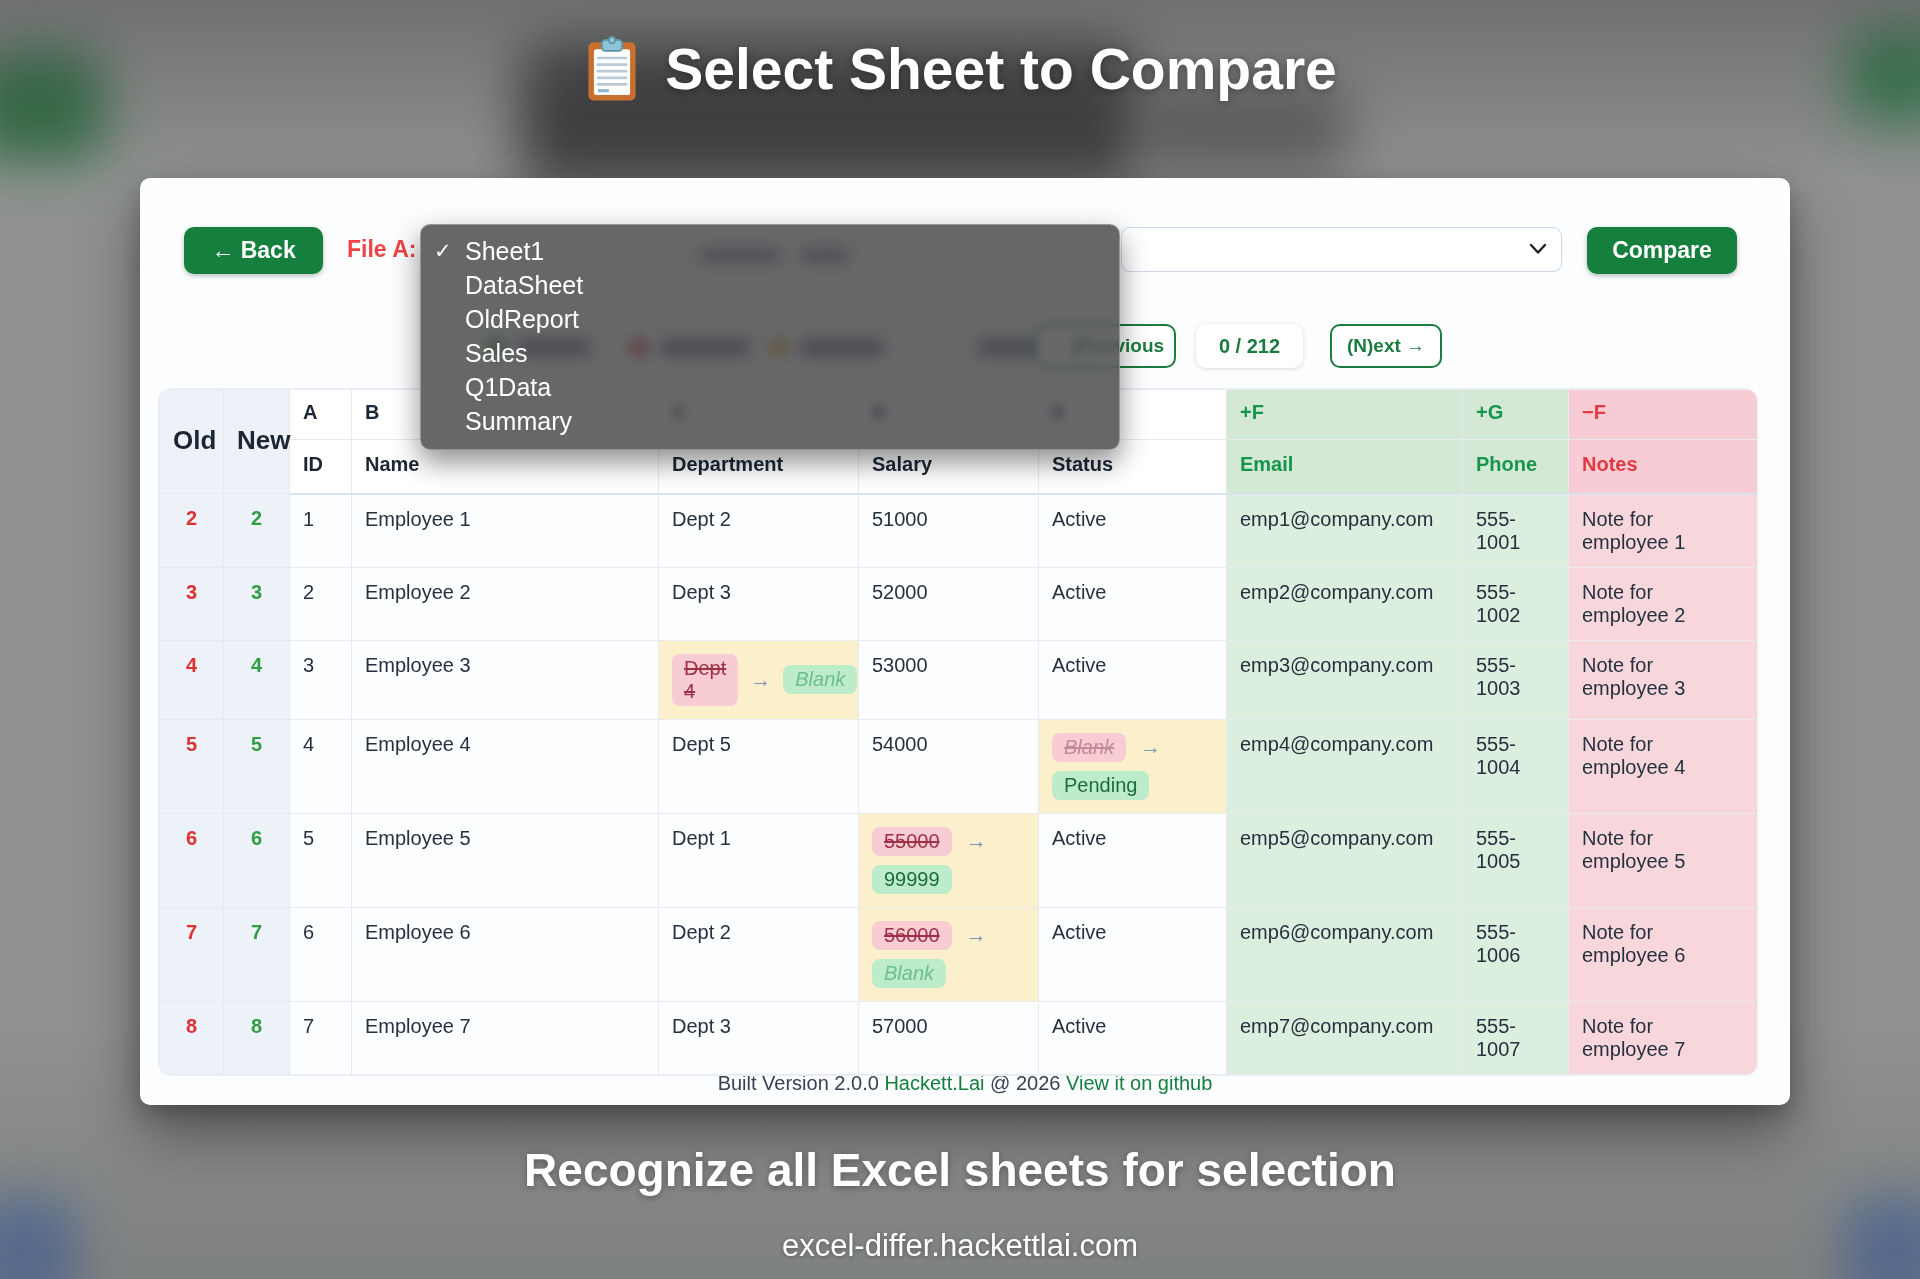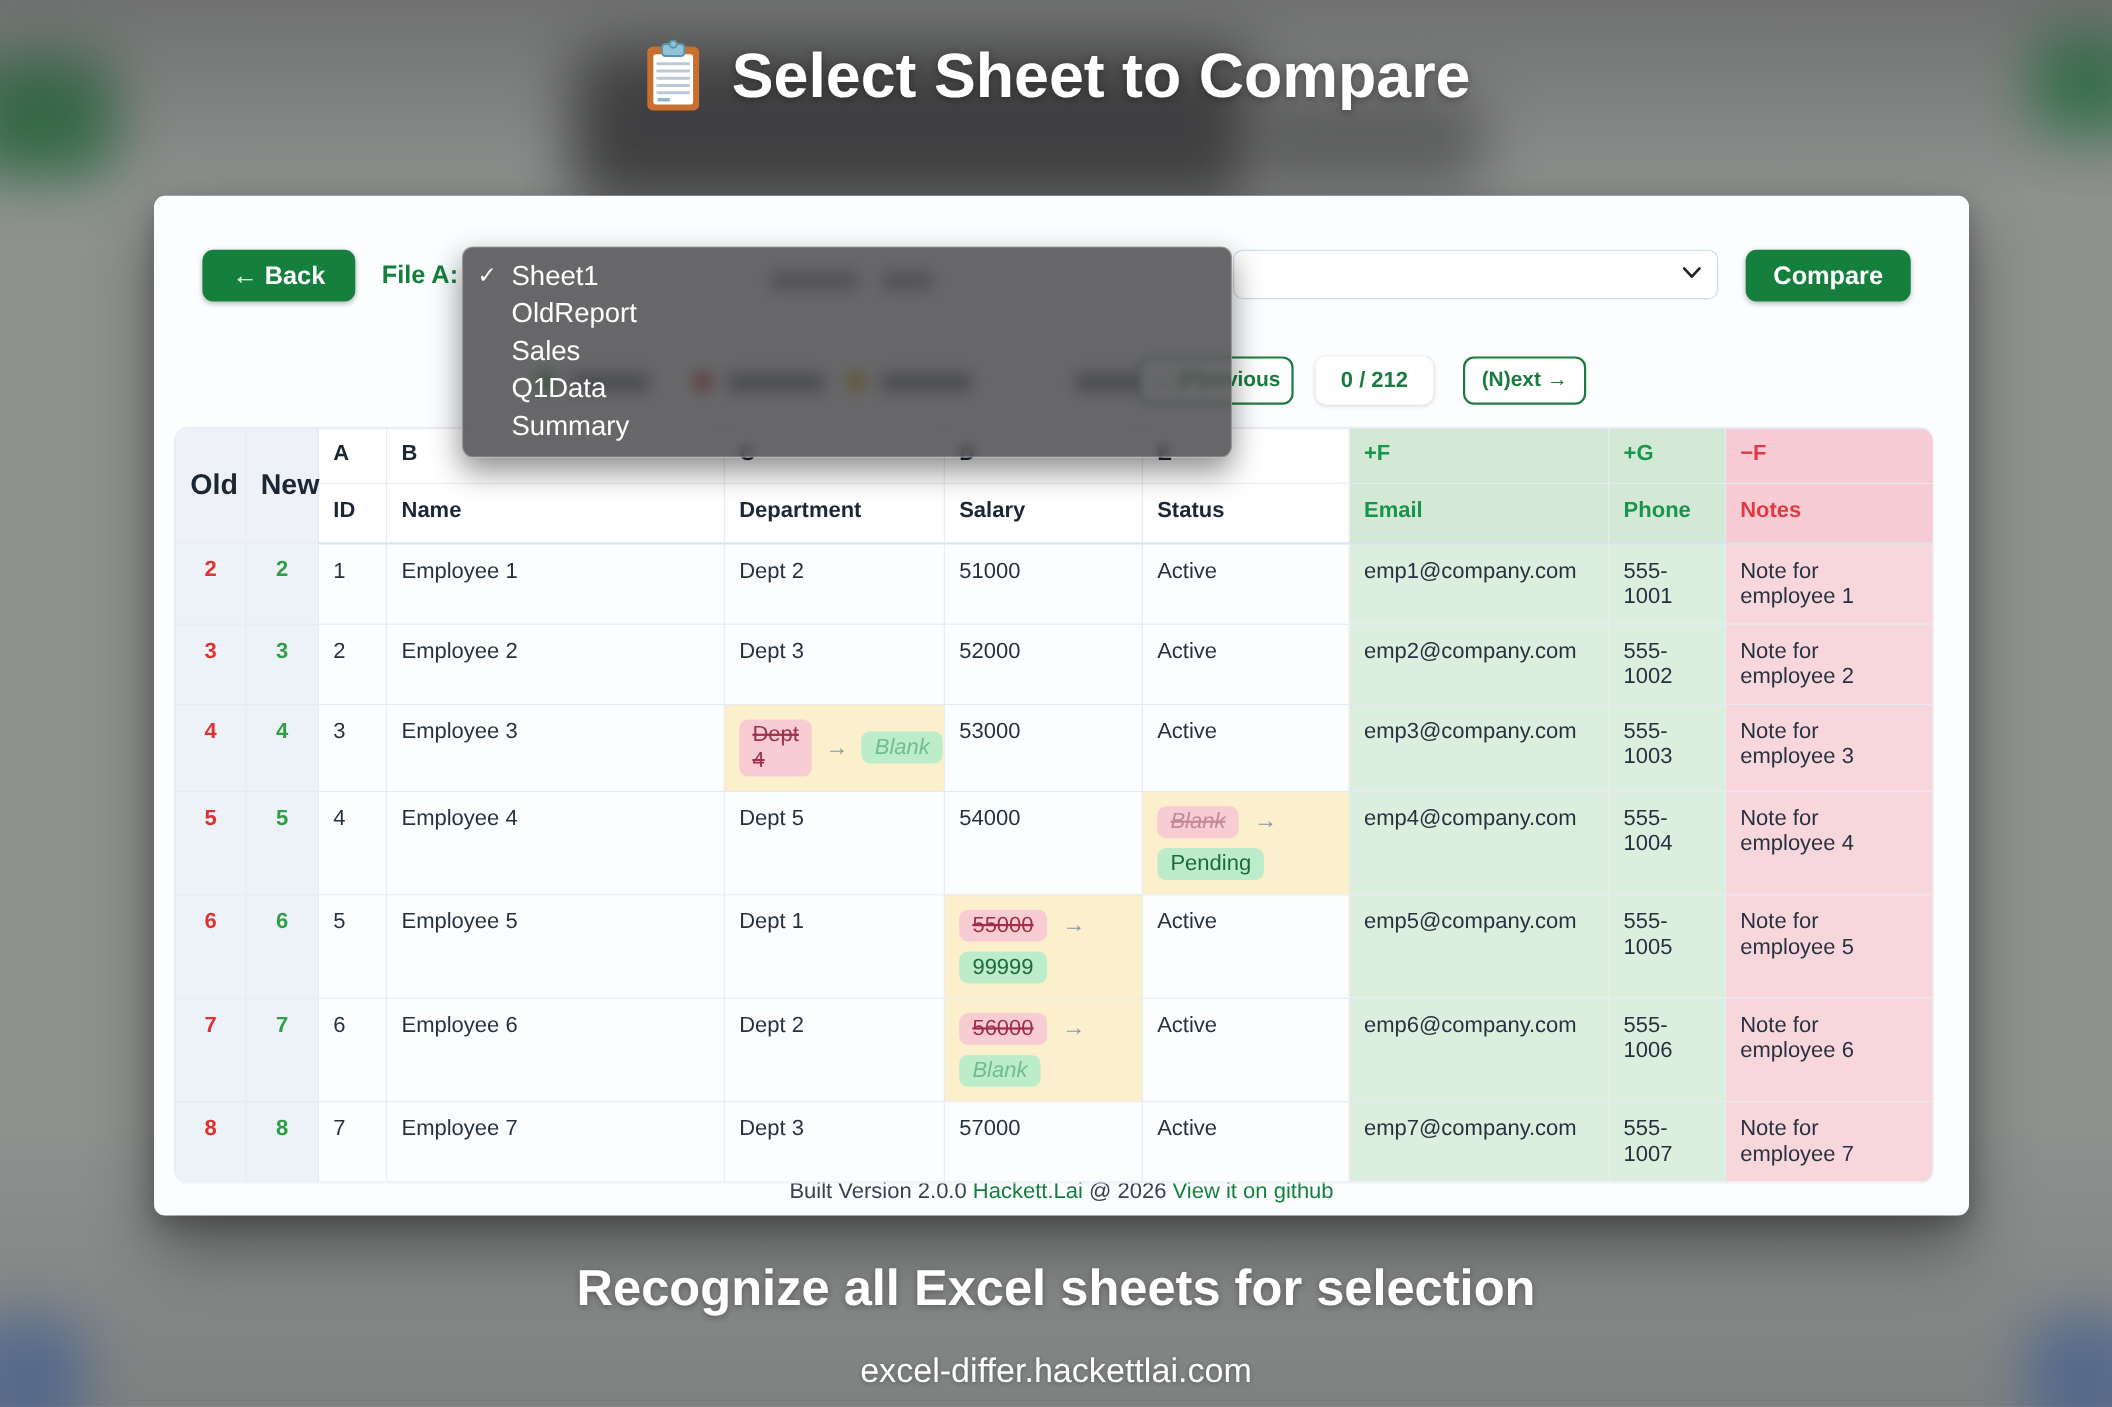--- a/index.html
+++ b/index.html
@@ -29,21 +29,21 @@
   .card { position:absolute; left:140px; top:178px; width:1650px; height:927px;
     background:#fcfdfe; border-radius:10px; z-index:2;
     box-shadow:0 30px 60px rgba(0,0,0,.38), 0 8px 22px rgba(0,0,0,.22); }
   .card > * { position:absolute; }
 
   .btn-green { background:#15803d; color:#fff; font-weight:bold; font-size:23px;
     border:none; border-radius:10px; cursor:pointer; font-family:inherit;
     box-shadow:0 2px 5px rgba(0,0,0,.25); }
   .back    { left:44px;  top:49px; width:139px; height:47px; }
   .compare { left:1447px; top:49px; width:150px; height:47px; }
-  .filea { left:207px; top:58px; font-size:23px; font-weight:600; color:#15803d; }
+  .filea { left:207px; top:58px; font-size:23px; font-weight:600; color:#ef4444; }
 
   .select { left:981px; top:49px; width:441px; height:45px; background:#fff;
     border:1px solid #ccd7e8; border-radius:9px; display:flex; align-items:center;
     justify-content:space-between; padding:0 14px; cursor:pointer; }
   .select .val { font-size:20px; color:#1f2937; }
 
   
   .ghostbar { background:#49505e; filter:blur(6px); opacity:.7; border-radius:4px; }
   .g1 { left:560px; top:70px; width:80px; height:15px; }
   .g2 { left:662px; top:70px; width:46px; height:15px; }
@@ -319,20 +319,21 @@
             <td class="gcell">emp7@company.com</td>
             <td class="gcell">555-1007</td>
             <td class="rcell">Note for employee 7</td>
           </tr>
         </tbody>
       </table>
   </div>
 
   <div class="dropdown" id="dropdown">
       <div class="opt"><span class="check">✓</span><span>Sheet1</span></div>
+      <div class="opt"><span>DataSheet</span></div>
       <div class="opt"><span>OldReport</span></div>
       <div class="opt"><span>Sales</span></div>
       <div class="opt"><span>Q1Data</span></div>
       <div class="opt"><span>Summary</span></div>
     </div>
 
   <div class="footer">
     <span>Built Version 2.0.0</span>
     <a>Hackett.Lai</a>
     <span>@ 2026</span>

